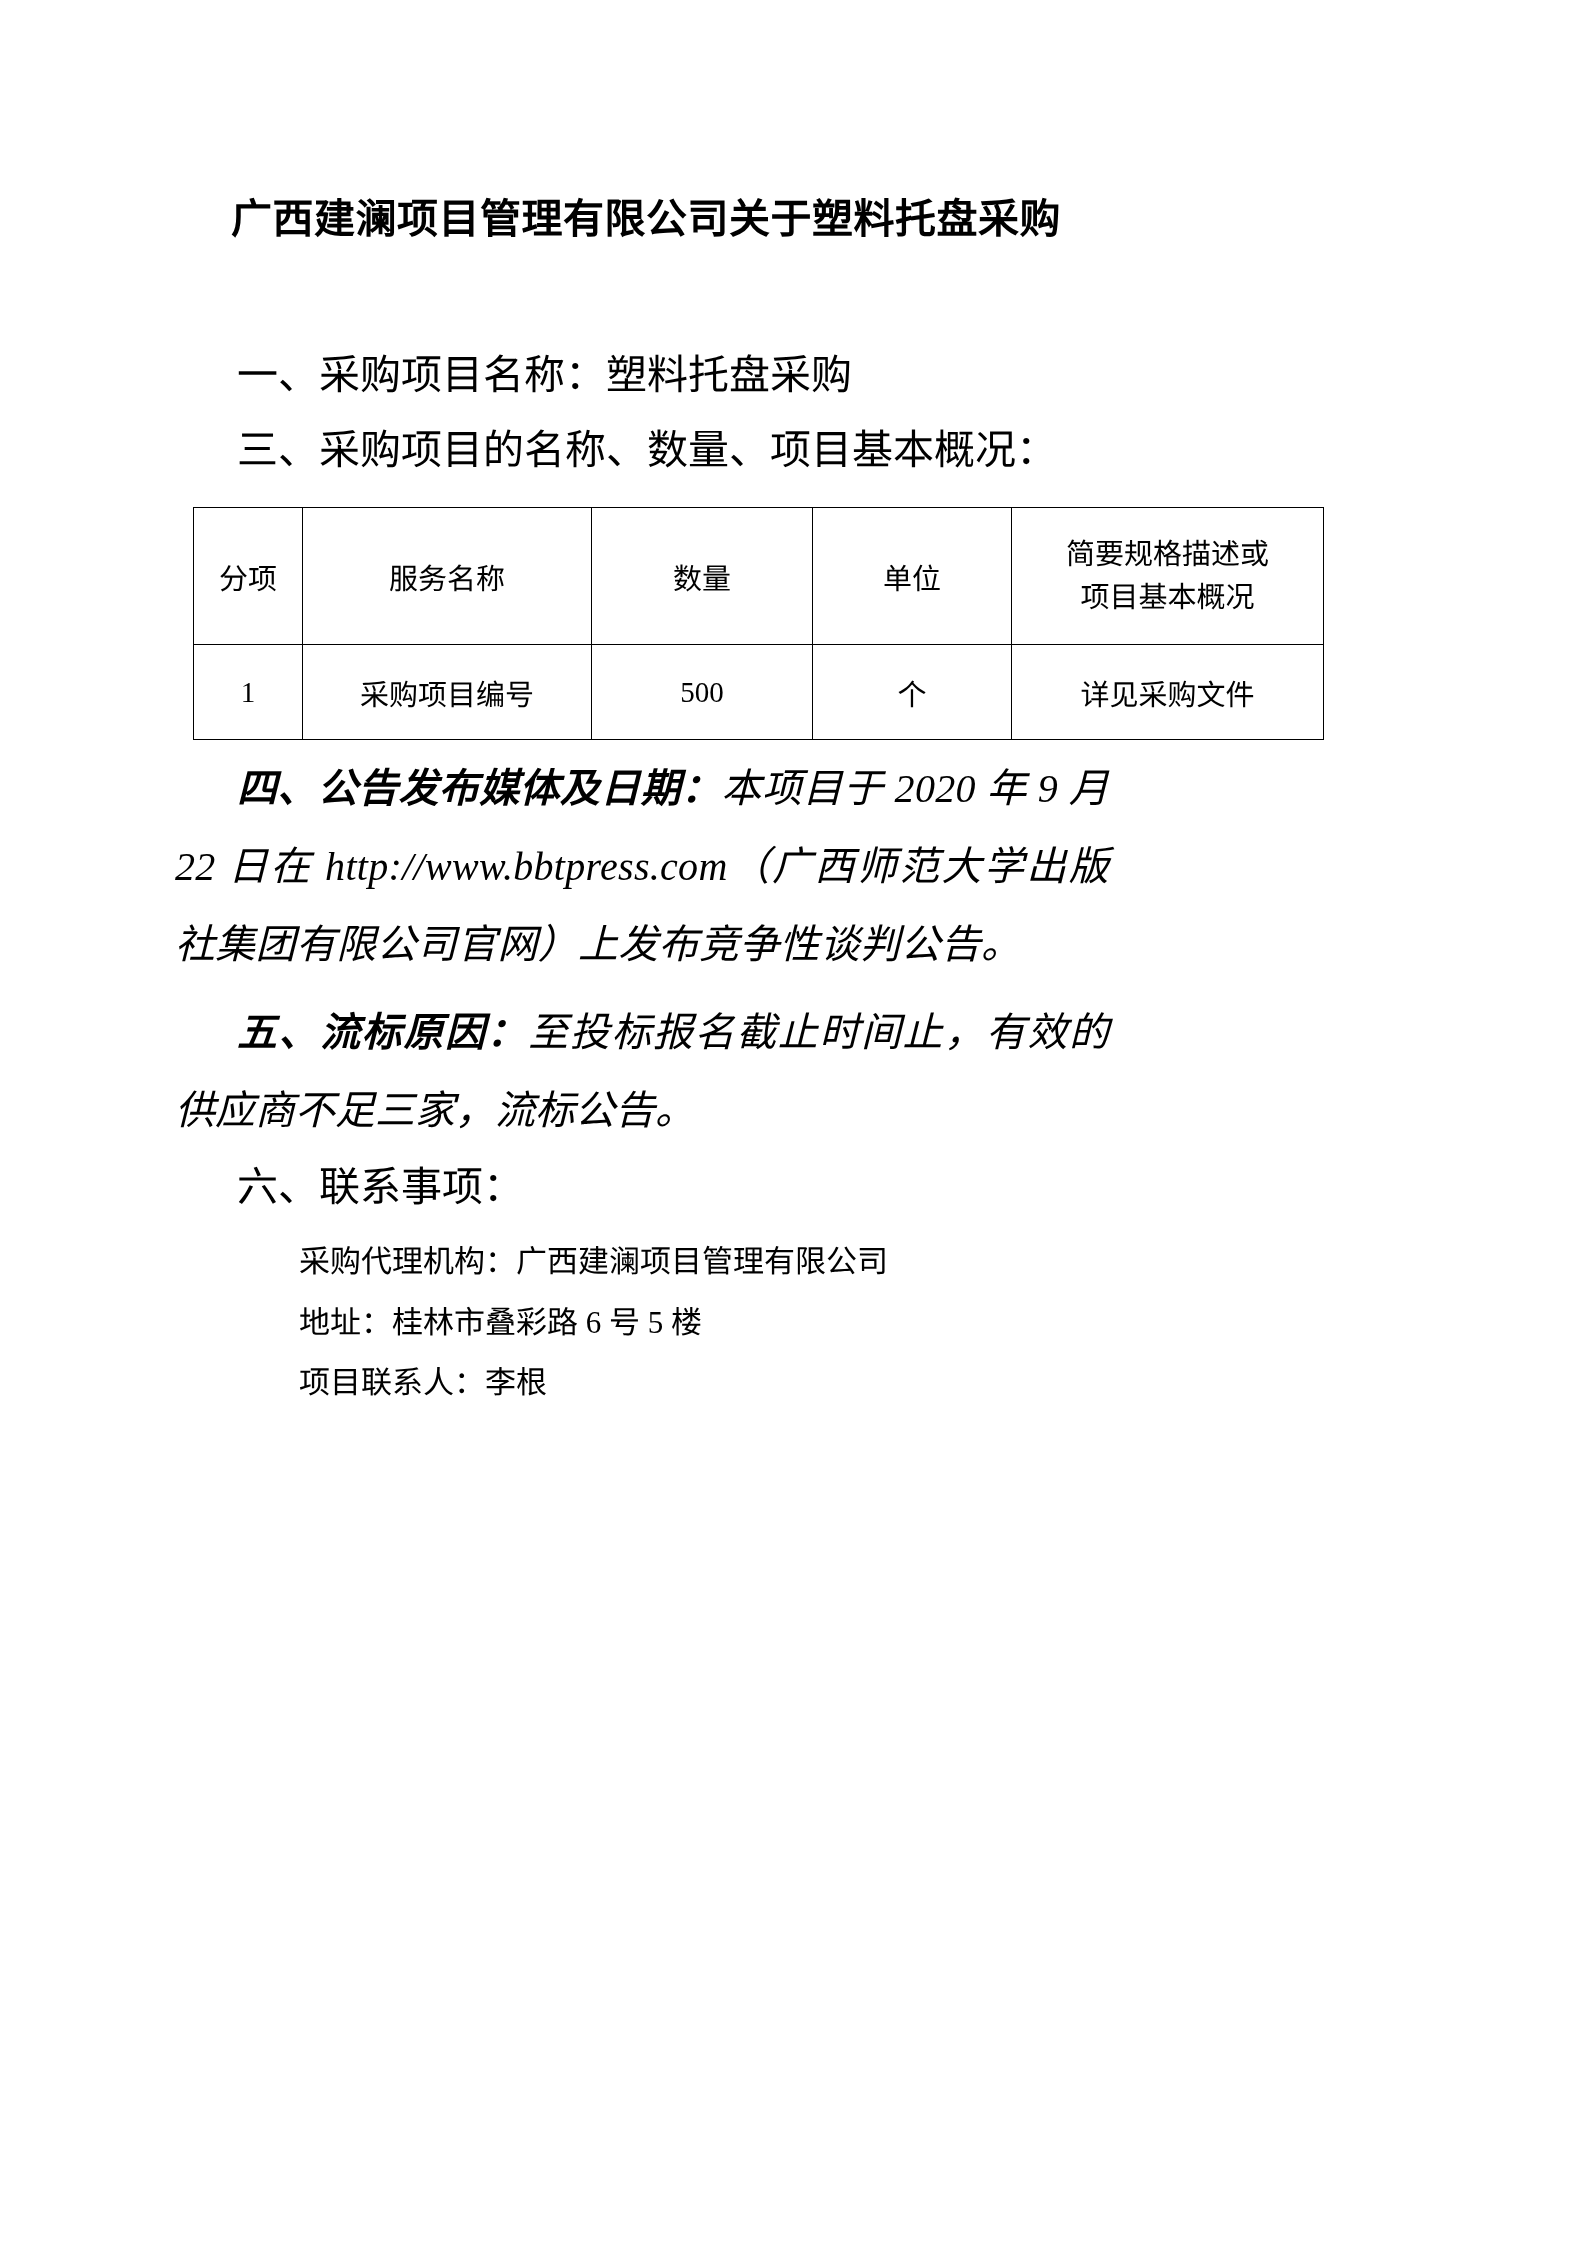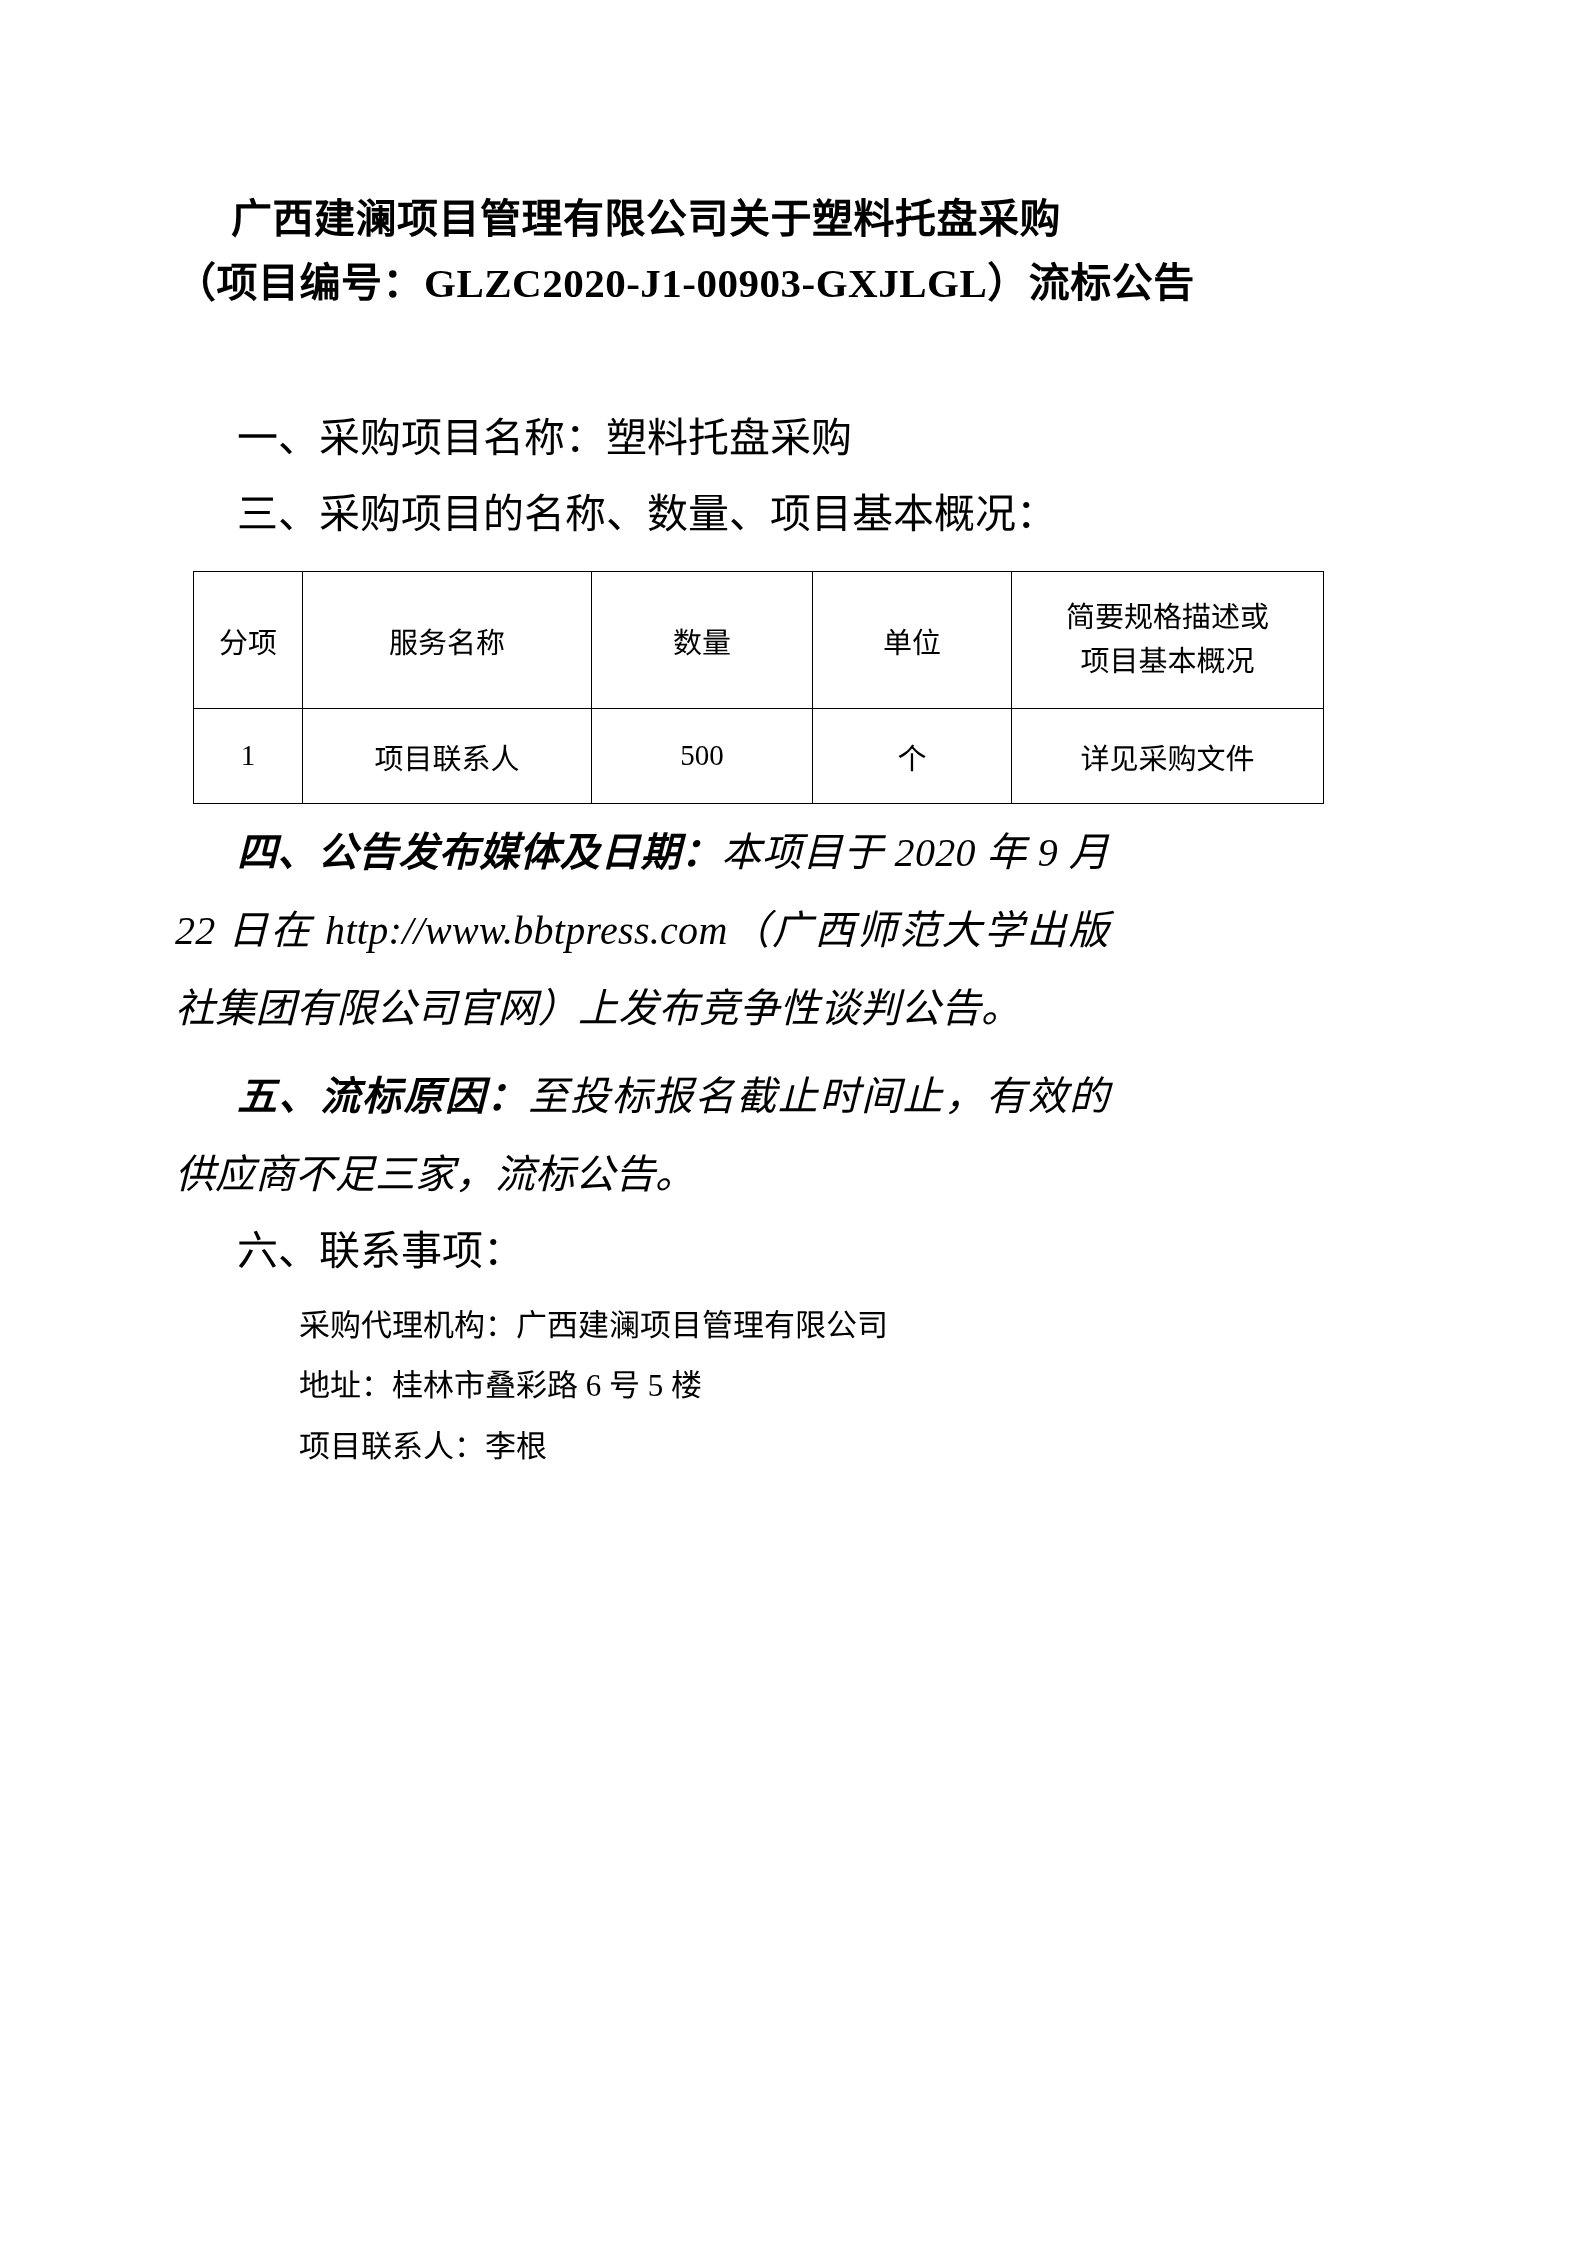--- a/index.html
+++ b/index.html
@@ -113,21 +113,20 @@
     letter-spacing: 0.3px;
   }
 </style>
 </head>
 <body>
 
 <div class="page">
 
   <div class="title">
     <span class="line">广西建澜项目管理有限公司关于塑料托盘采购</span>
-    <span class="line">（项目编号：GLZC2020-J1-00903-GXJLGL）流标公告</span>
   </div>
 
   <div class="spacer-after-title"></div>
 
   <p class="item indent">一、采购项目名称：塑料托盘采购</p>
   <p class="item indent bold">三、采购项目的名称、数量、项目基本概况：</p>
 
   <table class="main-table">
     <thead>
       <tr>
@@ -137,21 +136,21 @@
         <td class="col-4">单位</td>
         <td class="col-5 two-line">
           <span>简要规格描述或</span>
           <span>项目基本概况</span>
         </td>
       </tr>
     </thead>
     <tbody>
       <tr>
         <td class="col-1">1</td>
-        <td class="col-2">项目联系人</td>
+        <td class="col-2">采购项目编号</td>
         <td class="col-3">500</td>
         <td class="col-4">个</td>
         <td class="col-5">详见采购文件</td>
       </tr>
     </tbody>
   </table>
 
   <p class="para first-indent"><span class="sec-label">四、公告发布媒体及日期：</span><span class="mono-ish">本项目于 2020 年 9 月 22 日在 http://www.bbtpress.com（广西师范大学出版社集团有限公司官网）上发布竞争性谈判公告。</span></p>
 
   <p class="para first-indent"><span class="sec-label">五、流标原因：</span><span>至投标报名截止时间止，有效的供应商不足三家，流标公告。</span></p>

